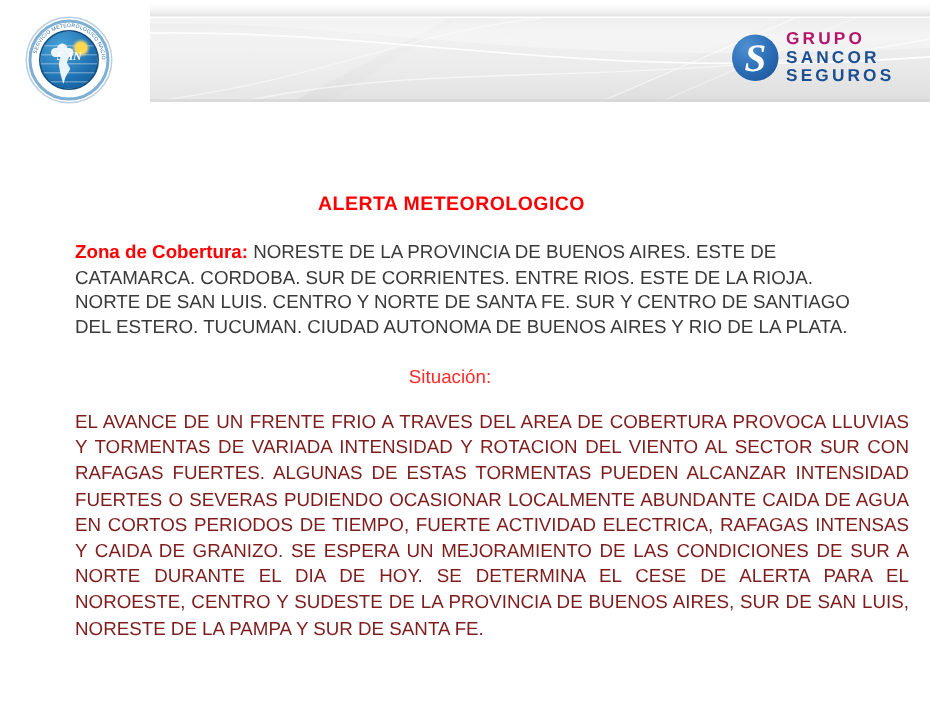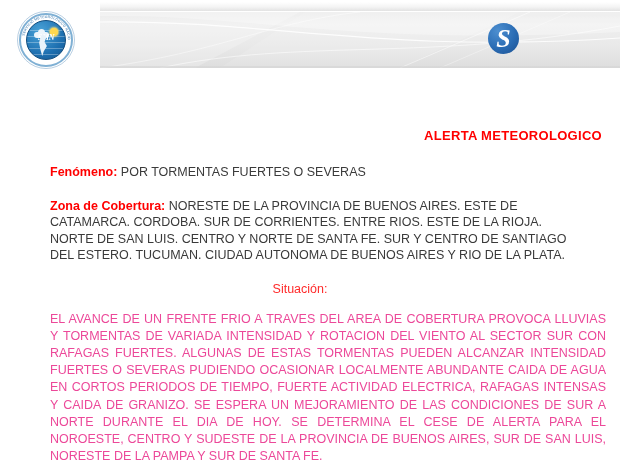--- a/index.html
+++ b/index.html
@@ -184,21 +184,21 @@
 
   
   #doc {
     position: absolute;
     left: 0;
     top: 96px;
     width: 620px;
   }
 
   #alert-title {
-    text-align: right;
+    text-align: center;
     color: #ff0000;
     font-weight: bold;
     font-size: 13px;
     letter-spacing: 0.3px;
     margin: 32px 0 0 0;
     padding-right: 18px;
   }
 
   .field-row {
     margin: 21px 0 0 0;
@@ -222,21 +222,21 @@
     text-align: center;
     color: #ff2b2b;
     font-size: 12.5px;
     margin: 18px 0 0 0;
     padding-right: 20px;
   }
 
   #body-text {
     margin: 15px 0 10px 0;
     padding: 0 14px 0 50px;
-    color: #ec4899;
+    color: #7f1d1d;
     font-size: 12.5px;
     line-height: 17.2px;
     text-align: justify;
     text-justify: inter-word;
   }
 </style>
 </head>
 <body>
 
 <div id="header">
@@ -283,30 +283,32 @@
         <path d="M 0,56 C 120,40 170,10 260,0" stroke="#ffffff" stroke-width="1" fill="none" opacity="0.45"></path>
         <rect x="0" y="54" width="520" height="2" fill="#d6d6d6" opacity="0.7"></rect>
       </svg>
     </div>
   </div>
 
   <div id="sancor-logo">
     <div class="mark">
       <div class="s">S</div>
     </div>
+    <div class="words">
+      <div class="w grupo">GRUPO</div>
+      <div class="w sancor">SANCOR</div>
+      <div class="w seguros">SEGUROS</div>
+    </div>
   </div>
 </div>
 
 <div id="doc">
 
   <div id="alert-title">ALERTA METEOROLOGICO</div>
 
-  <div class="field-row">
-    <span class="field-label">Fenómeno:</span><span>&nbsp;</span><span class="field-value">POR TORMENTAS FUERTES O SEVERAS</span>
-  </div>
 
   <div class="field-row" id="zona-row">
     <span class="field-label">Zona de Cobertura:</span><span class="field-value">   NORESTE DE LA PROVINCIA  DE BUENOS AIRES.  ESTE DE CATAMARCA.  CORDOBA. SUR DE CORRIENTES. ENTRE RIOS. ESTE DE LA RIOJA. NORTE DE SAN LUIS.  CENTRO Y NORTE DE SANTA FE. SUR Y CENTRO DE SANTIAGO DEL ESTERO. TUCUMAN.  CIUDAD AUTONOMA  DE BUENOS AIRES Y RIO DE LA PLATA.</span>
   </div>
 
   <div id="situacion">Situación:</div>
 
   <div id="body-text">EL AVANCE DE UN FRENTE FRIO A TRAVES DEL AREA DE COBERTURA PROVOCA LLUVIAS Y TORMENTAS DE VARIADA INTENSIDAD Y ROTACION DEL VIENTO AL SECTOR SUR CON RAFAGAS FUERTES. ALGUNAS DE ESTAS TORMENTAS PUEDEN ALCANZAR INTENSIDAD FUERTES O SEVERAS PUDIENDO OCASIONAR LOCALMENTE ABUNDANTE CAIDA DE AGUA EN CORTOS PERIODOS DE TIEMPO, FUERTE ACTIVIDAD ELECTRICA, RAFAGAS INTENSAS Y CAIDA DE GRANIZO. SE ESPERA UN MEJORAMIENTO DE LAS CONDICIONES DE SUR A NORTE DURANTE EL DIA DE HOY. SE DETERMINA EL CESE DE ALERTA PARA EL NOROESTE, CENTRO Y SUDESTE DE LA PROVINCIA DE BUENOS AIRES, SUR DE SAN LUIS, NORESTE DE LA PAMPA Y SUR DE SANTA FE.</div>
 </div>
 

